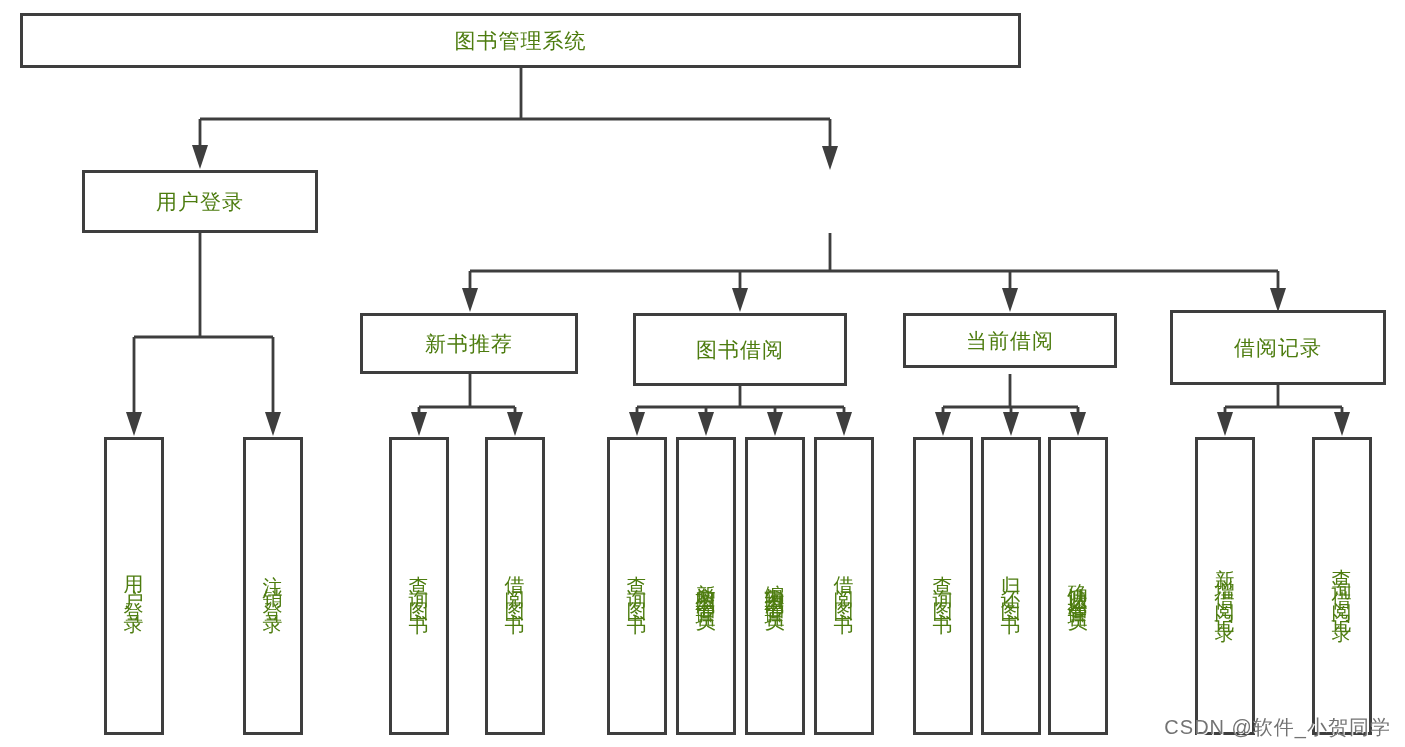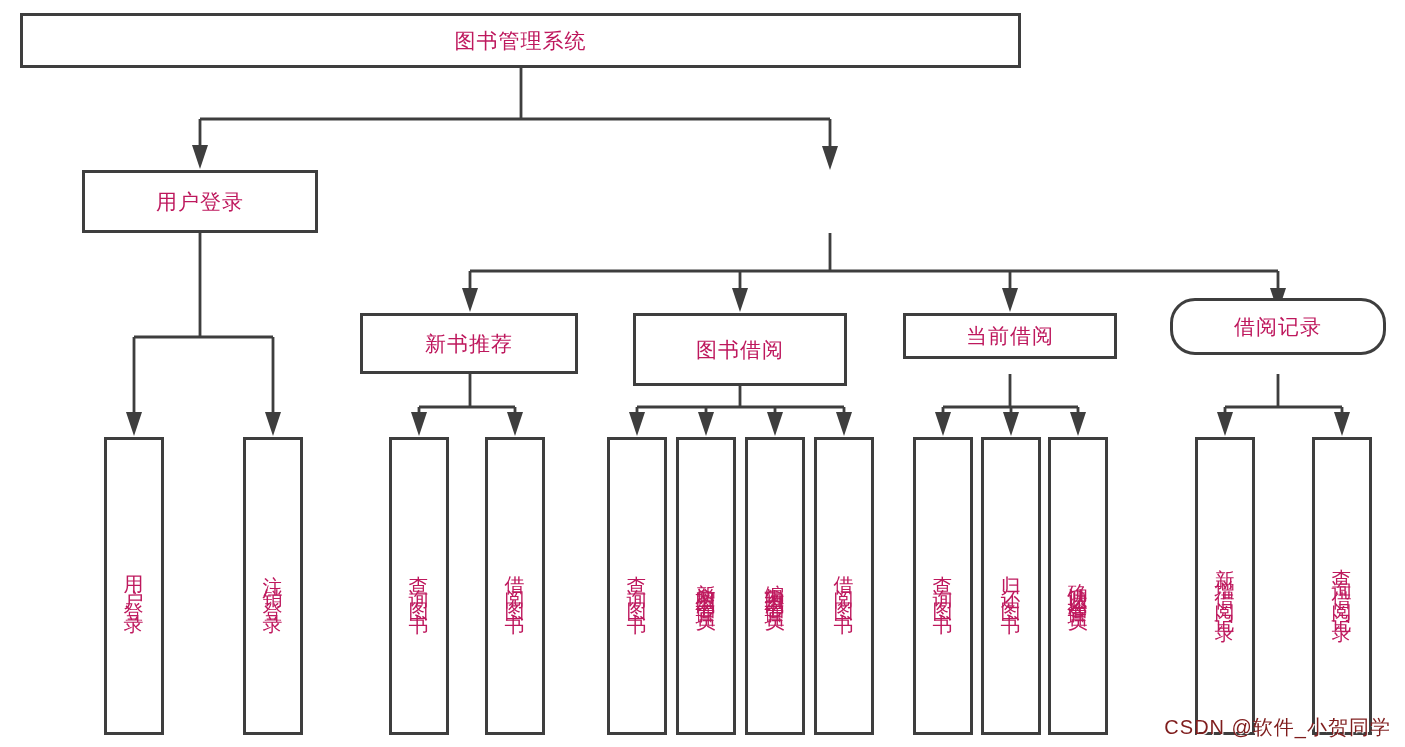--- a/index.html
+++ b/index.html
@@ -10,42 +10,42 @@
     font-family:"Liberation Sans","DejaVu Sans",sans-serif;
     overflow:hidden;
   }
   .stage svg{position:absolute;left:0;top:0;}
   .box{
     position:absolute;
     box-sizing:border-box;
     border:3px solid #3e3e3e;
     background:#ffffff;
     display:flex;align-items:center;justify-content:center;
-    color:#be185d;
+    color:#4d7c0f;
   }
   .hbox span{
     font-size:21px;
     letter-spacing:1px;
     white-space:nowrap;
   }
   .vbox span{
     writing-mode:vertical-rl;
     text-orientation:mixed;
     font-size:20px;
     line-height:1;
     white-space:nowrap;
   }
   .sp4 span{letter-spacing:13px;}
   .sp6 span{letter-spacing:11px;}
   .spl span{letter-spacing:4px;}
   .watermark{
     position:absolute;
     right:14px;bottom:6px;
     font-size:20px;
-    color:#7f1d1d;
+    color:#737373;
     text-shadow:1px 1px 0 rgba(255,255,255,0.95);
     letter-spacing:1px;
     z-index:5;
     white-space:nowrap;
   }
 </style>
 </head>
 <body>
 
 <div class="stage">
@@ -90,24 +90,24 @@
   <div class="box hbox" style="left:82px;top:170px;width:236px;height:63px;">
     <span>用户登录</span>
   </div>
 
   <div class="box hbox" style="left:360px;top:313px;width:218px;height:61px;">
     <span>新书推荐</span>
   </div>
   <div class="box hbox" style="left:633px;top:313px;width:214px;height:73px;">
     <span>图书借阅</span>
   </div>
-  <div class="box hbox" style="left:903px;top:313px;width:214px;height:46px;">
+  <div class="box hbox" style="left:903px;top:313px;width:214px;height:55px;">
     <span>当前借阅</span>
   </div>
-  <div class="box hbox" style="left:1170px;top:298px;width:216px;height:57px;border-radius:25px;">
+  <div class="box hbox" style="left:1170px;top:310px;width:216px;height:75px;">
     <span>借阅记录</span>
   </div>
 
   <div class="box vbox sp4" style="left:104px;top:437px;width:60px;height:298px;">
     <span>用户登录</span>
   </div>
   <div class="box vbox sp4" style="left:243px;top:437px;width:60px;height:298px;">
     <span>注销登录</span>
   </div>
 

